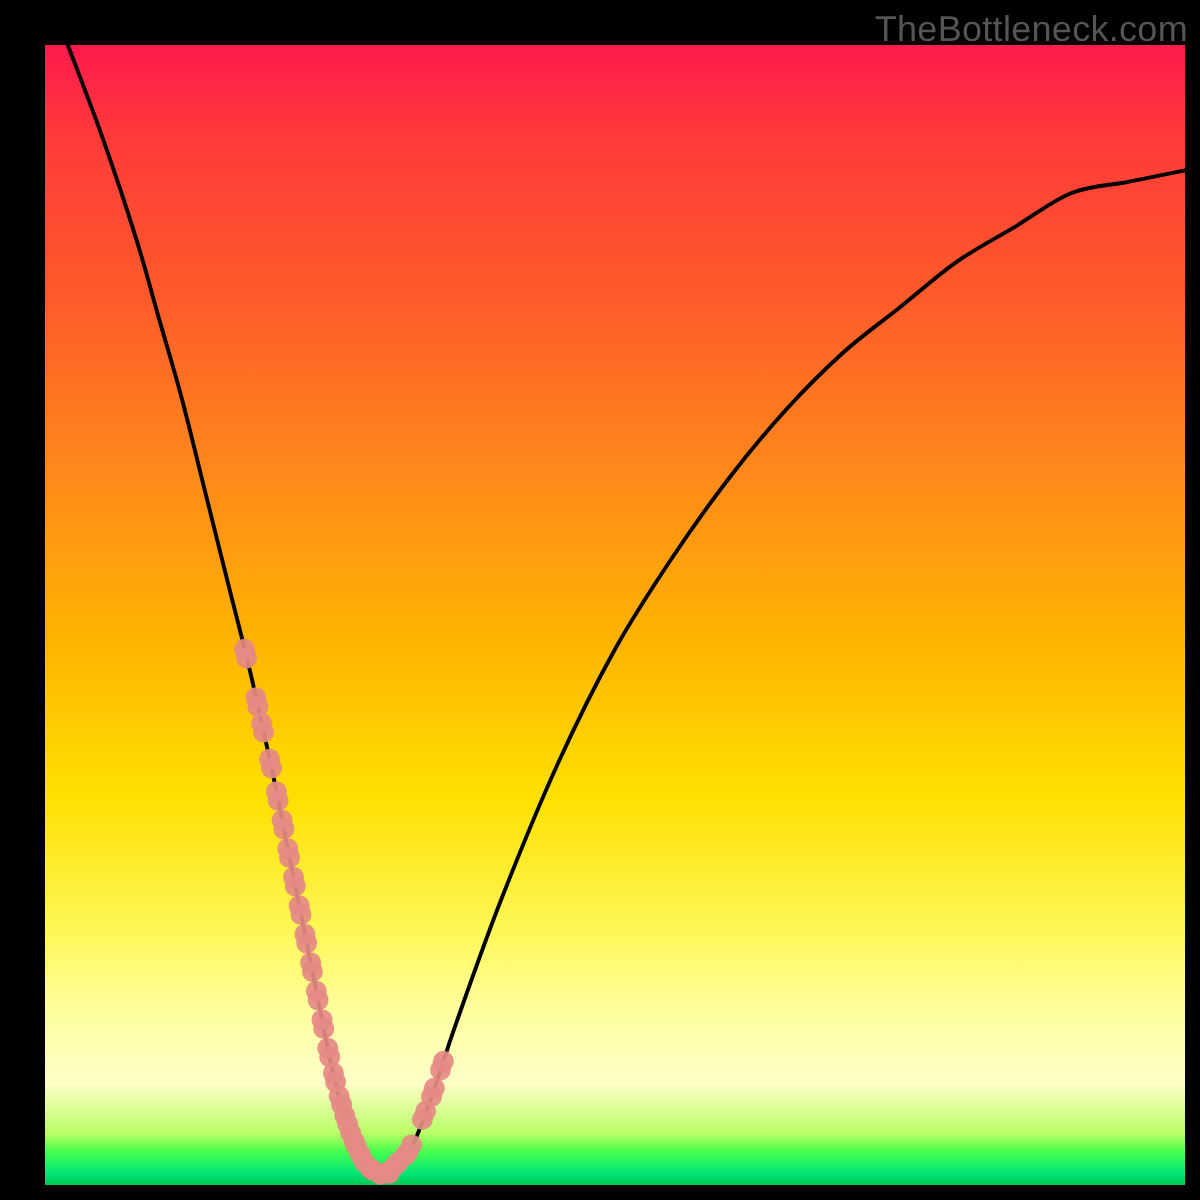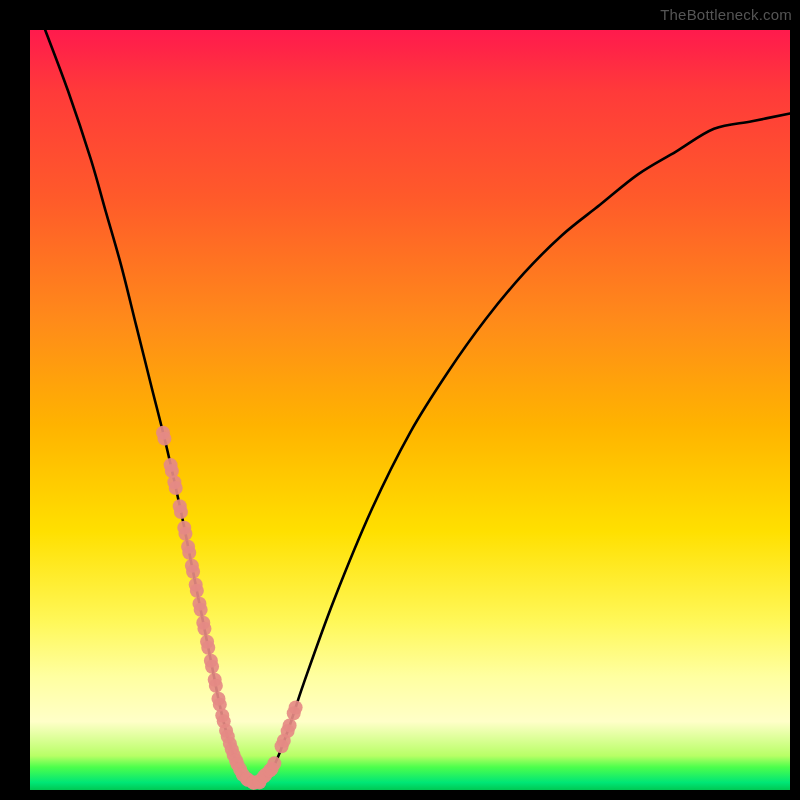--- a/index.html
+++ b/index.html
@@ -41,21 +41,21 @@
       #4cff4c 97%,
       #00e676 99%,
       #00c853 100%
     );
   }
   .watermark {
     position: absolute;
     top: 6px;
     right: 8px;
     color: #555;
-    font-size: 15px;
+    font-size: 24px;
     font-weight: 500;
     letter-spacing: 0.2px;
     user-select: none;
   }
   svg.curve {
     position: absolute;
     left: 0;
     top: 0;
     width: 760px;
     height: 760px;

